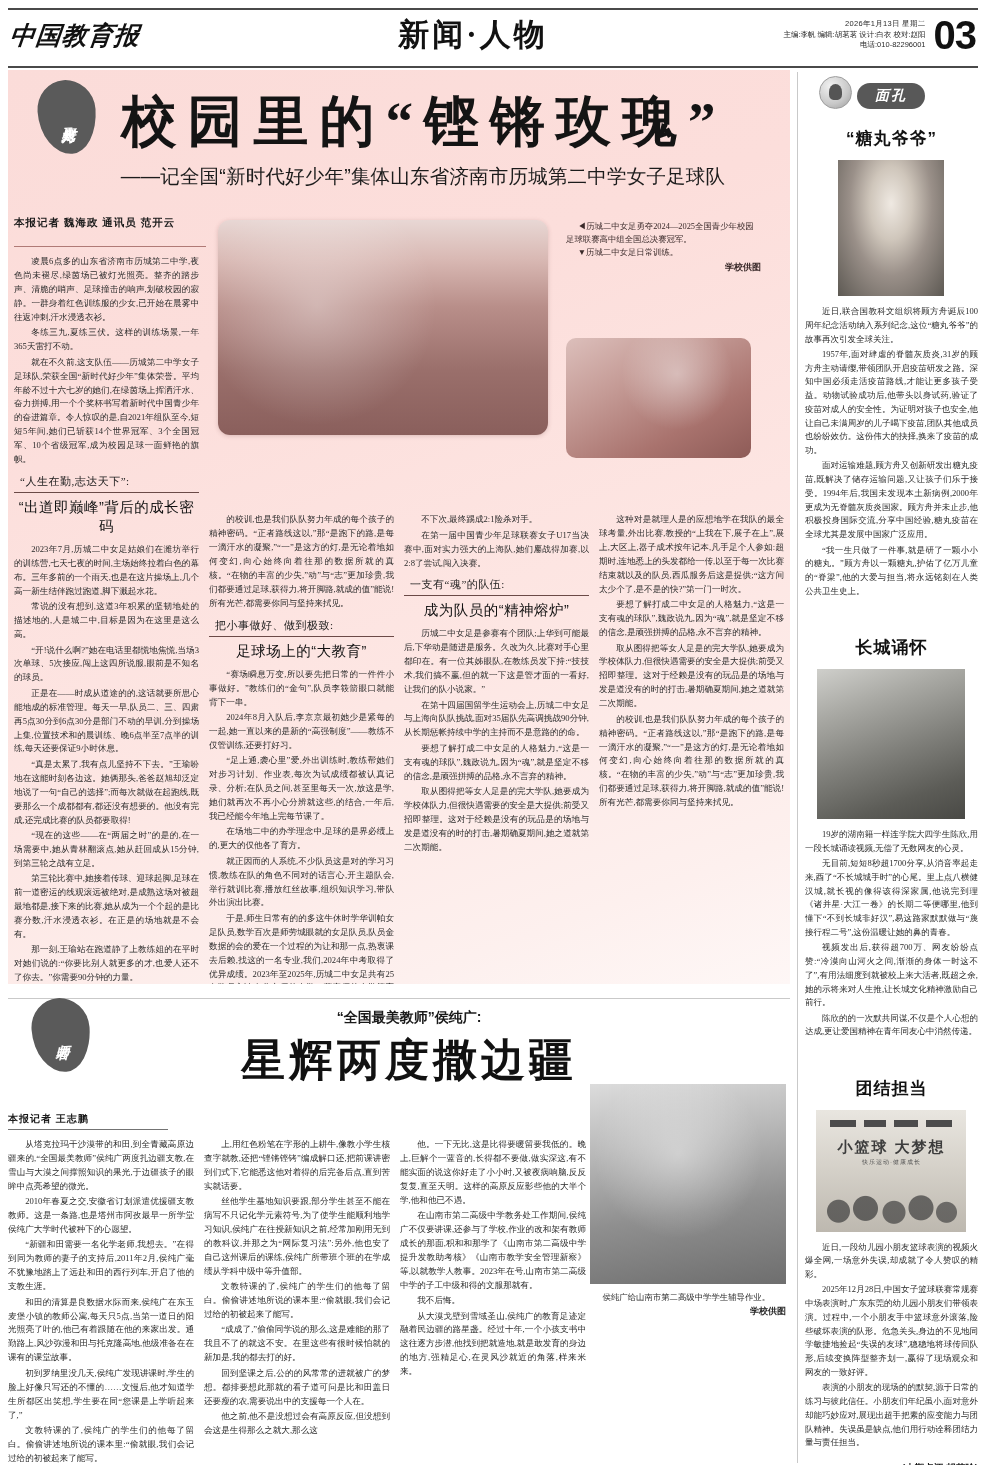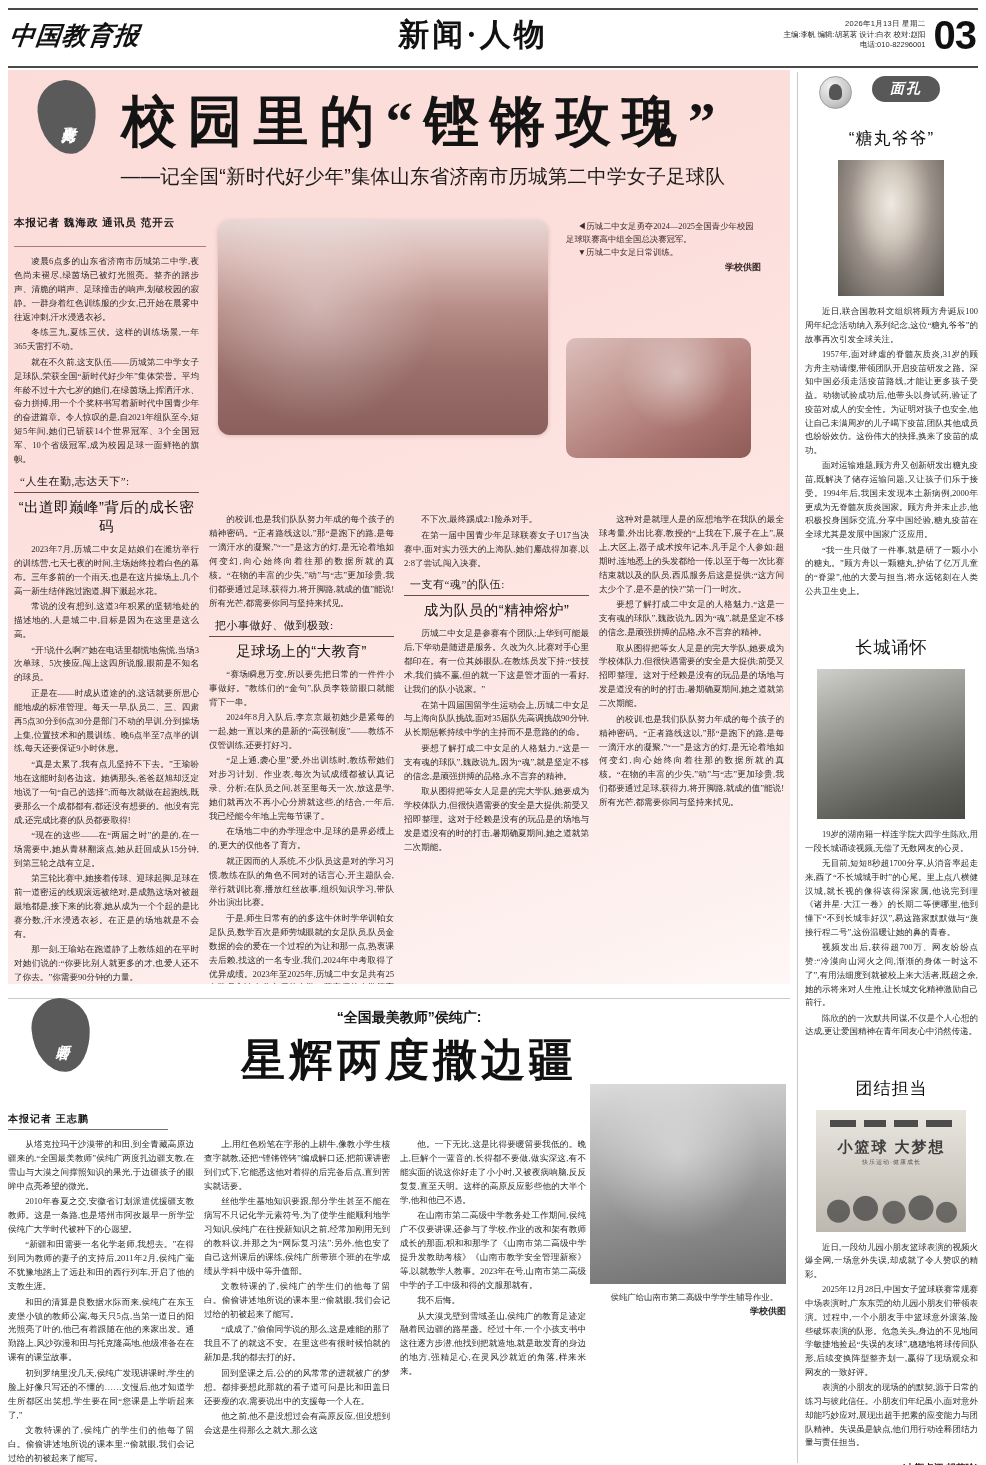--- a/index.html
+++ b/index.html
@@ -291,26 +291,26 @@
   }
   .caption2 {
     position: absolute;
     left: 582px; top: 308px;
     width: 196px;
     font-size: 8.4px;
     line-height: 1.5;
     color: #2b2b2b;
     font-family: "Liberation Serif", serif;
   }
-  .caption2 .c2line { text-indent: 1.5em; text-align: center; }
+  .caption2 .c2line { text-indent: 1.5em; }
   .caption2 .c2credit { text-align: right; font-weight: bold; font-size: 9px; }
 
   
   .sb-badge-row {
-    display: flex; align-items: flex-start; gap: 20px;
+    display: flex; align-items: flex-end; gap: 5px;
     margin-bottom: 18px;
     padding-left: 14px;
   }
   .sb-globe {
     width: 31px; height: 31px;
     border-radius: 50%;
     background: radial-gradient(circle at 35% 30%, #f2f2f2, #c8c8c8 60%, #9a9a9a 100%);
     border: 1px solid #9d9d9d;
     position: relative; flex: none;
   }
@@ -328,21 +328,21 @@
     padding: 4px 18px;
     font-size: 14px;
     font-weight: bold;
     font-style: italic;
     letter-spacing: 2px;
     font-family: "Liberation Serif", serif;
   }
   .sb-title {
     text-align: center;
     font-size: 17px;
-    font-weight: normal;
+    font-weight: bold;
     color: #111;
     margin: 10px 0 10px 0;
     letter-spacing: 1px;
     font-family: "Liberation Sans", sans-serif;
   }
   .sb-photo-portrait {
     width: 106px; height: 136px;
     margin: 0 auto 9px auto;
     background:
       radial-gradient(ellipse at 50% 32%, #efe9e2 0%, #cfc6bb 28%, #9a9089 55%, #5d5953 100%);

